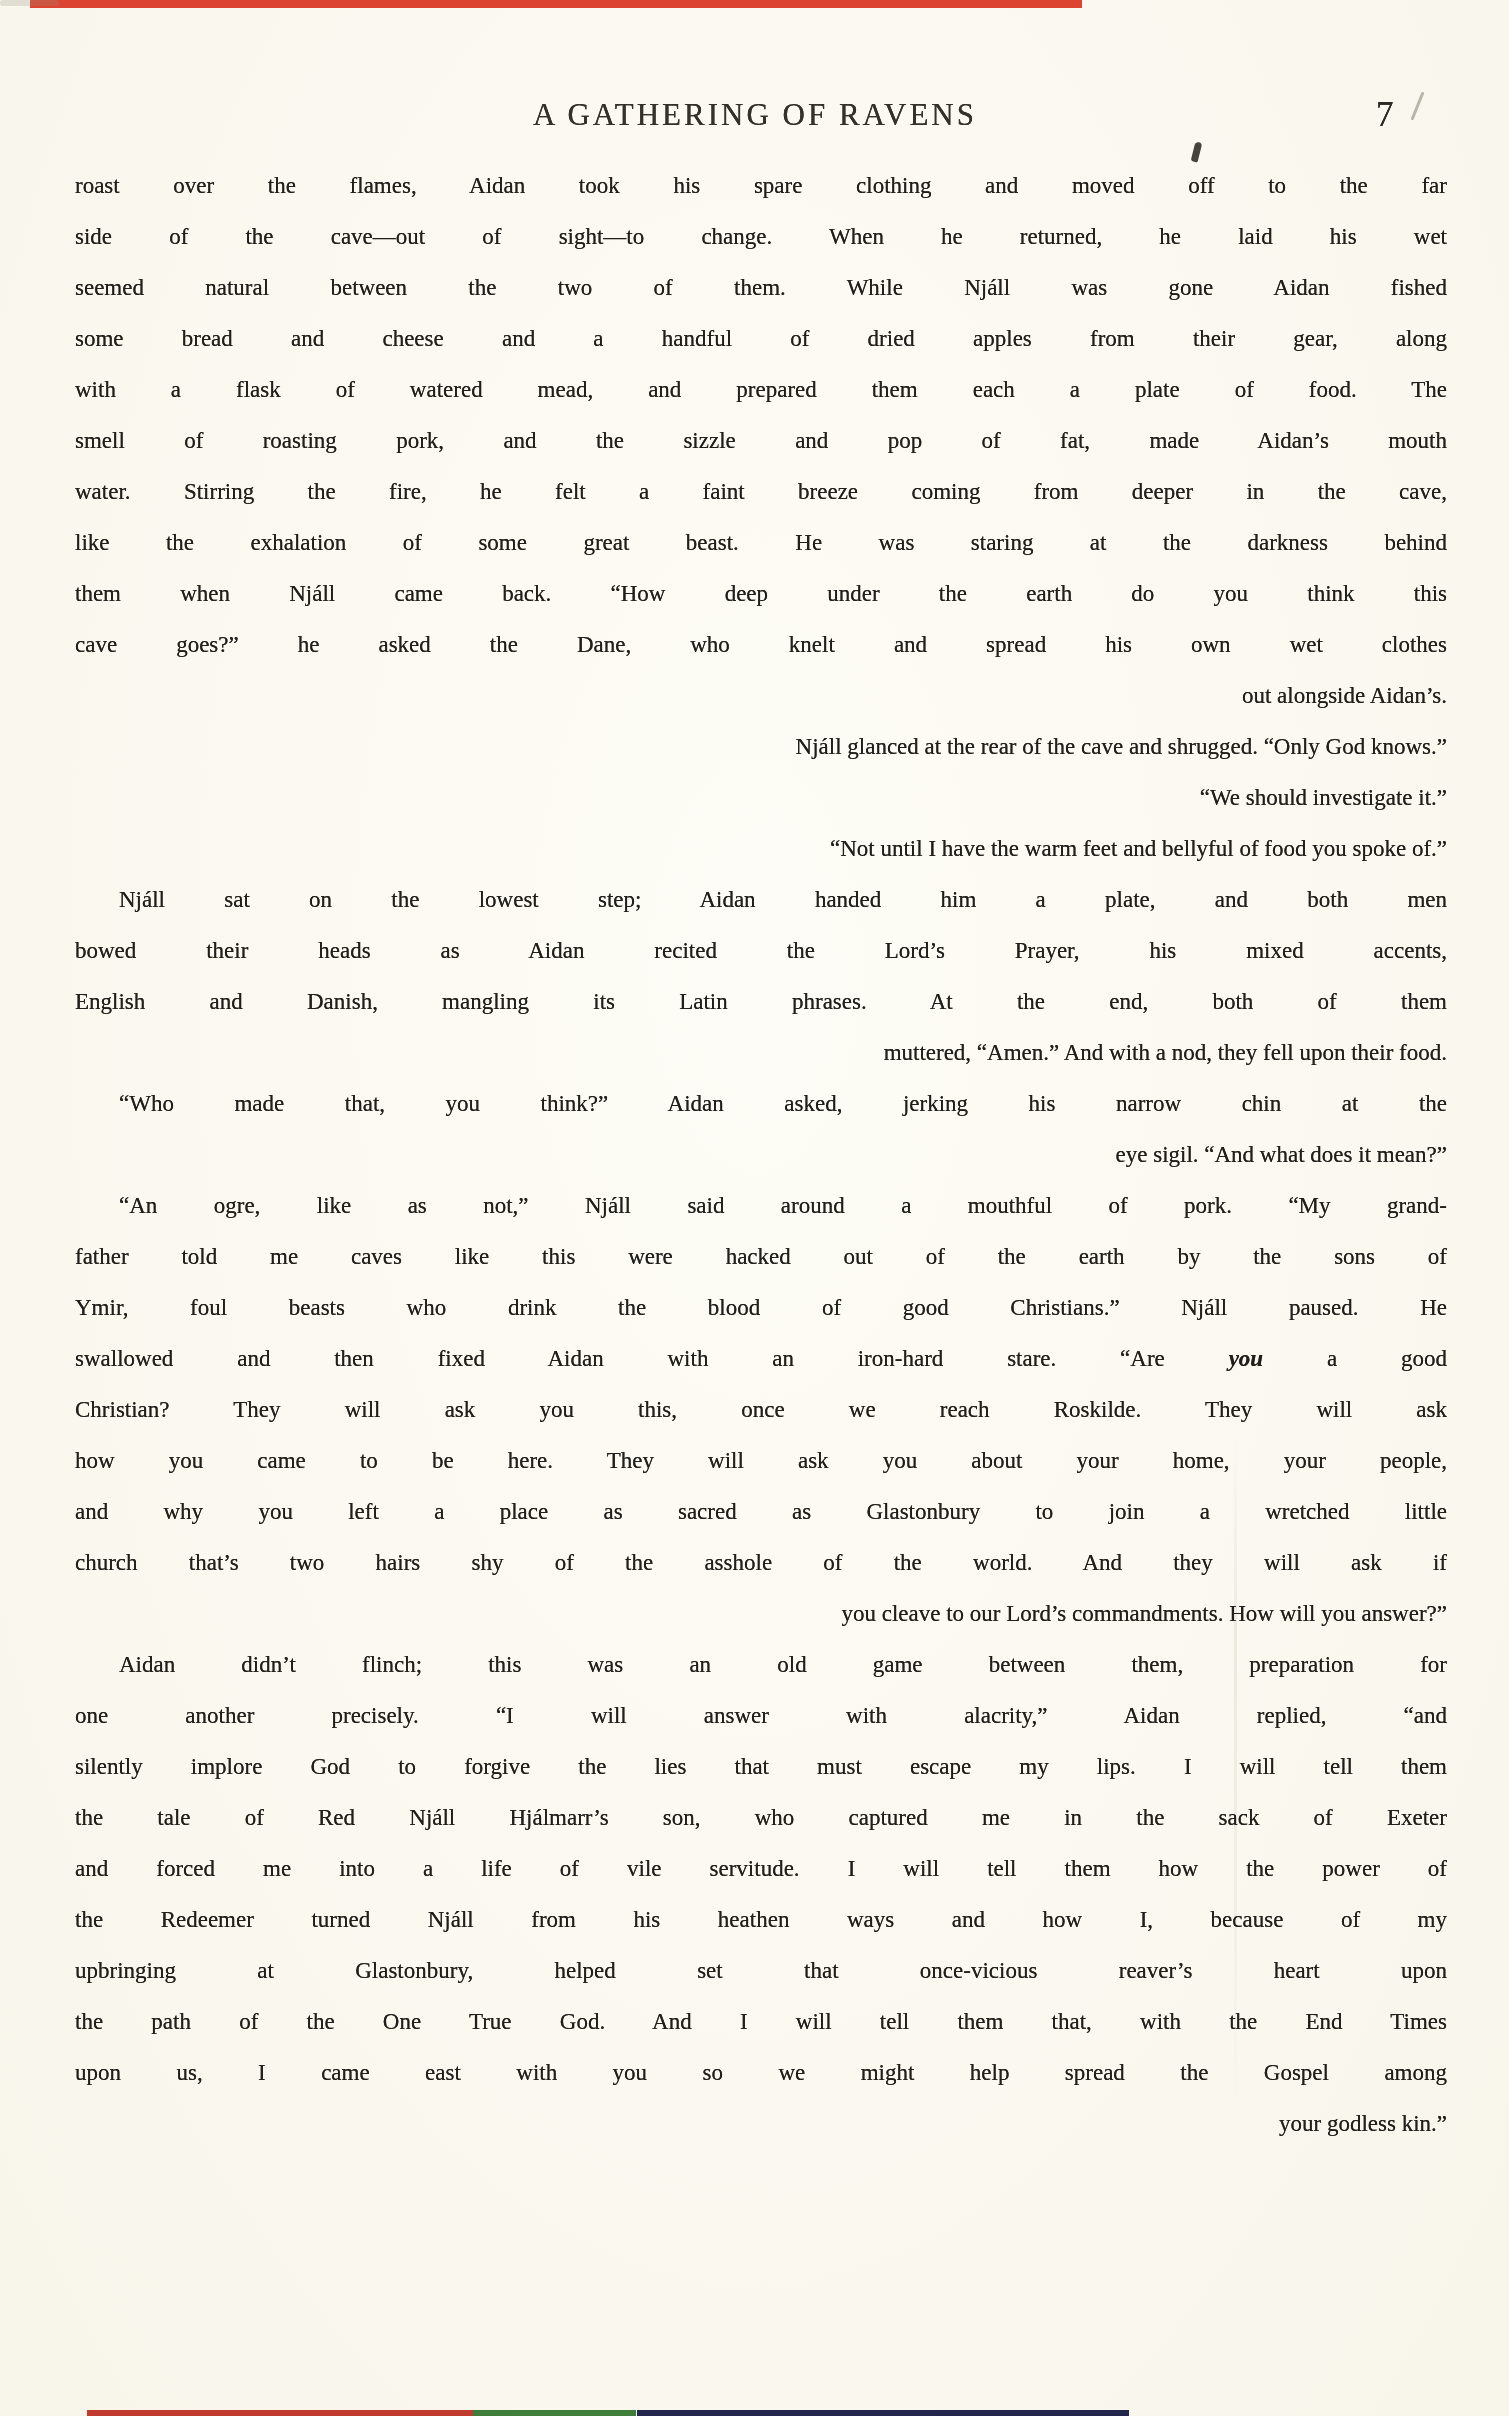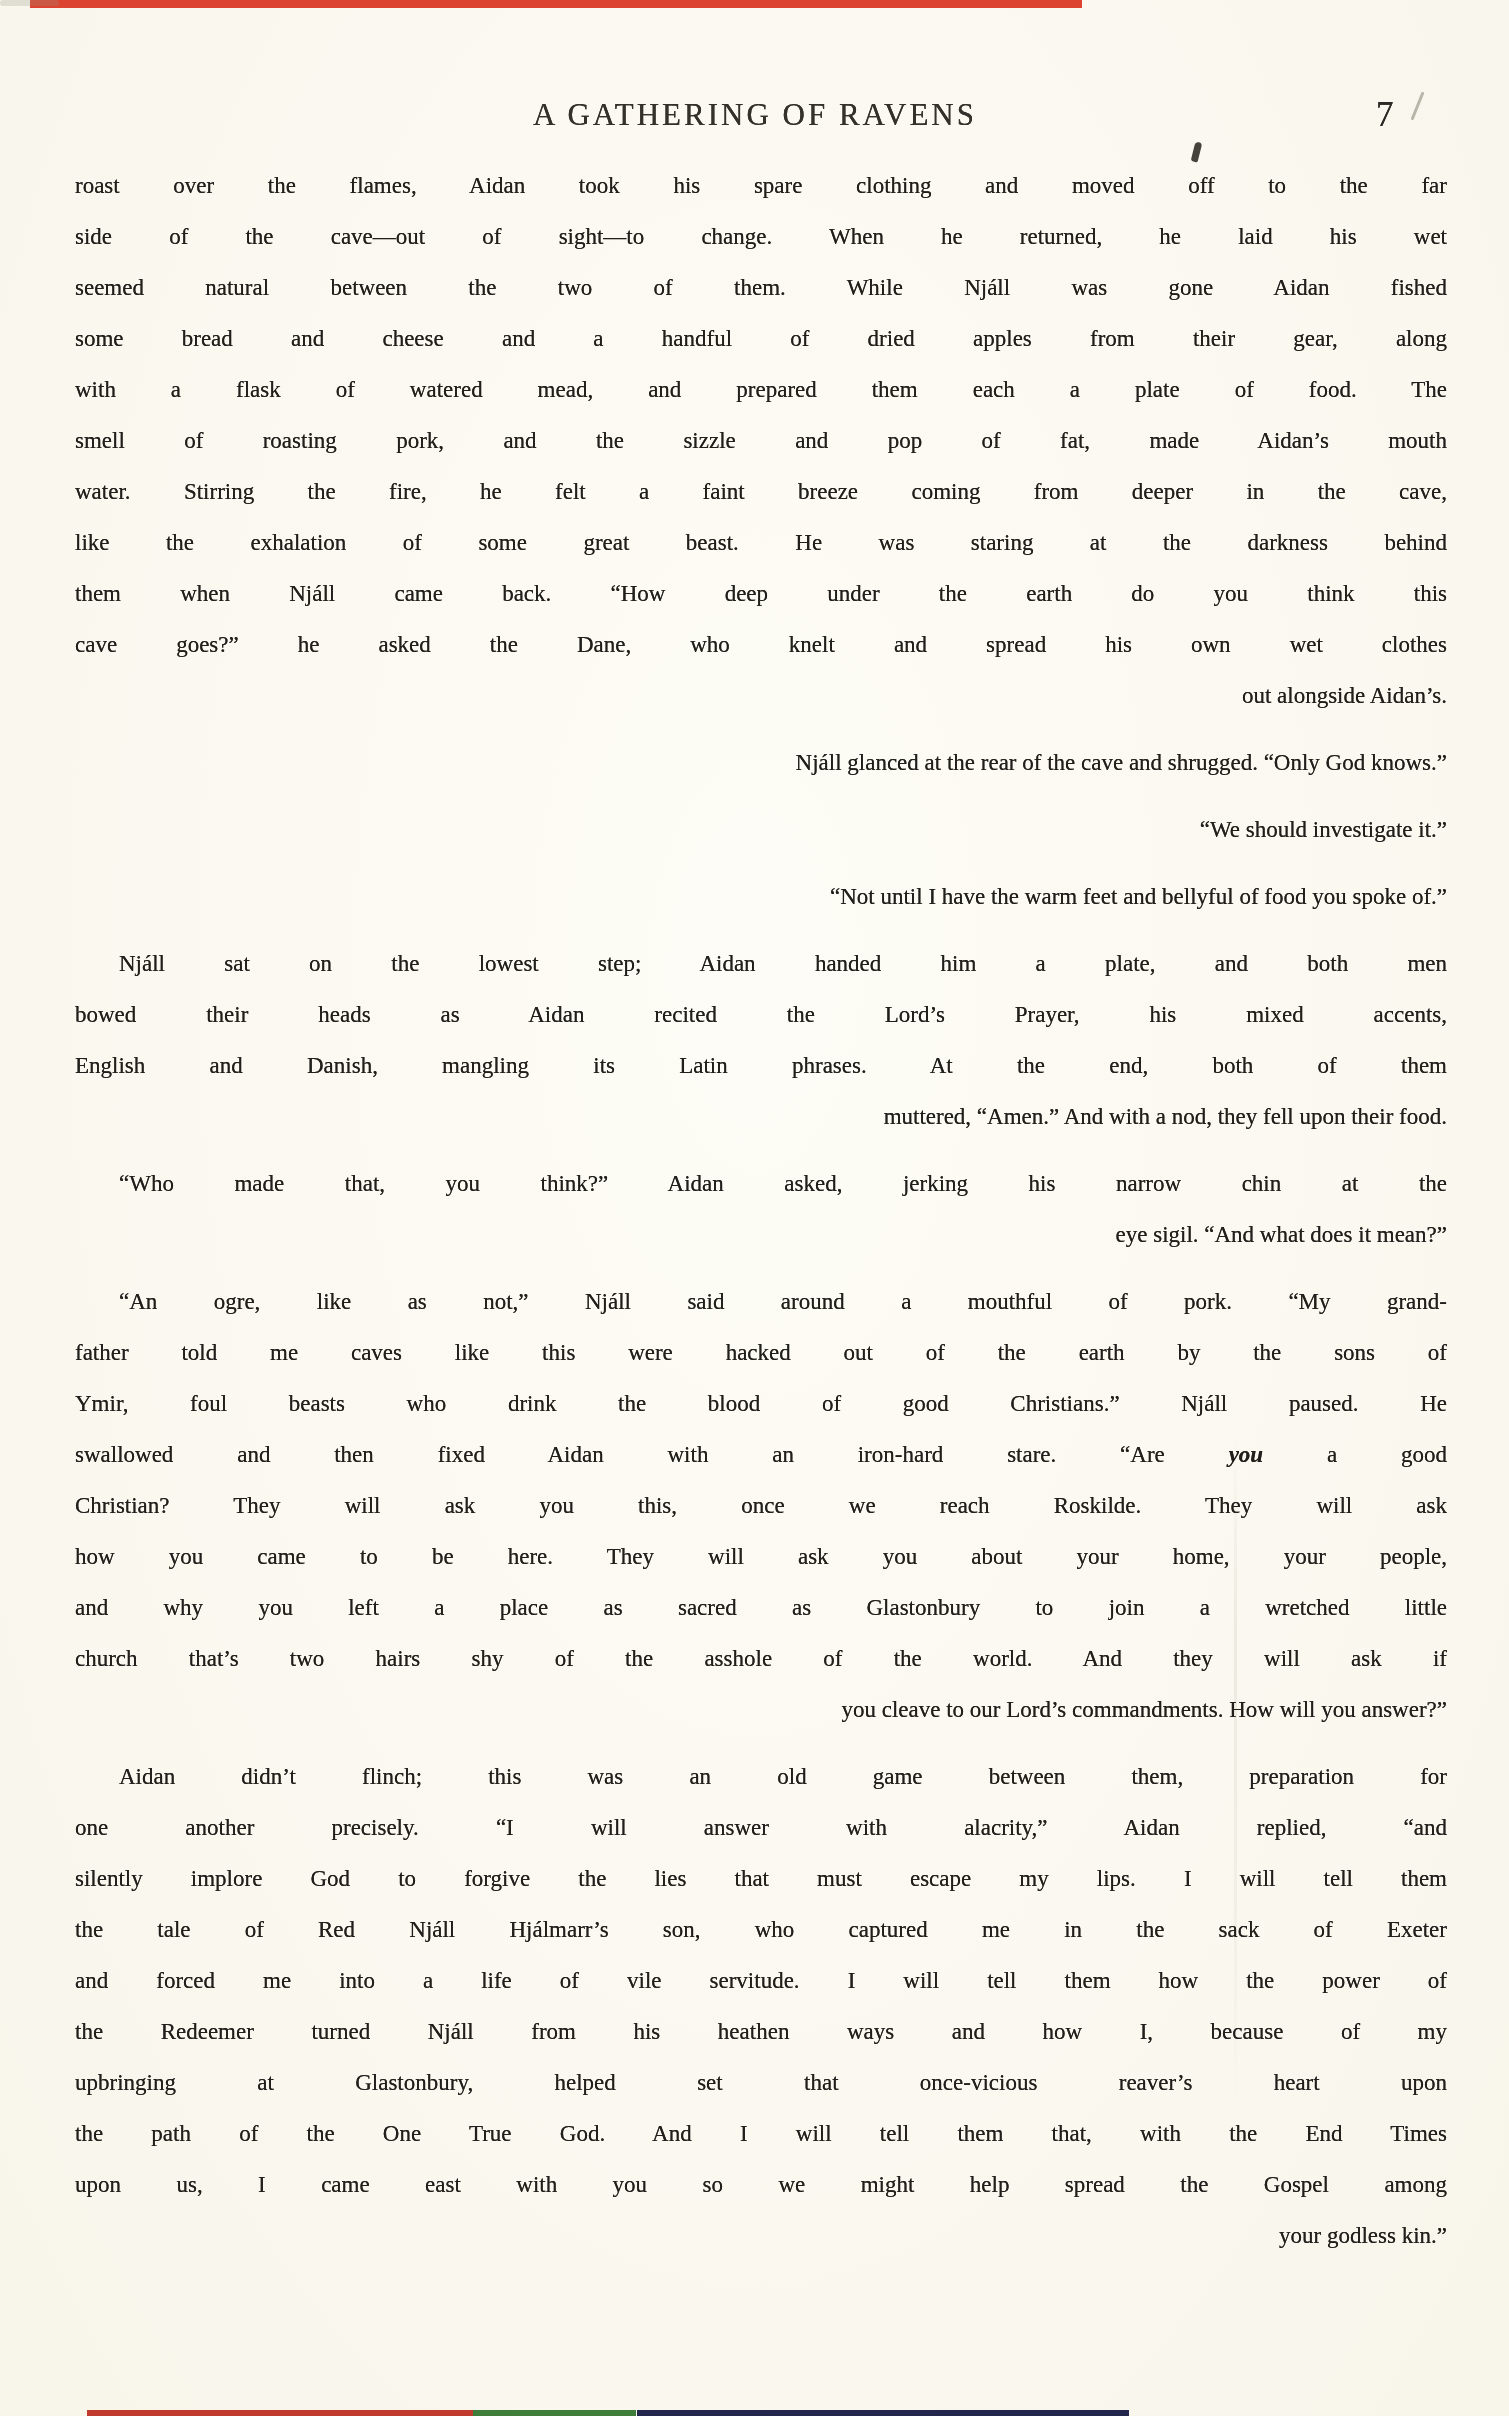--- a/index.html
+++ b/index.html
@@ -37,21 +37,21 @@
   }
 
   
   .text-block{
     position:absolute;left:75px;top:160px;width:1372px;
     font-size:23px;line-height:51px;
     text-shadow:0 0 0.5px rgba(32,31,27,.85);
   }
   .ln{text-align:right;white-space:normal;}
   .jl{text-align:justify;text-align-last:justify;}
-  .indent{text-indent:44px;margin-top:16px;}
+  .indent{text-indent:44px;}
   .it{font-style:italic;font-weight:bold;}
   p{margin:0;padding:0;}
 
   
   .speck{
     position:absolute;left:1193px;top:142px;width:7px;height:20px;
     background:#45433c;border-radius:4px 4px 2px 3px;transform:rotate(14deg);
   }
   .crease{
     position:absolute;left:1234px;top:1436px;width:3px;height:673px;

